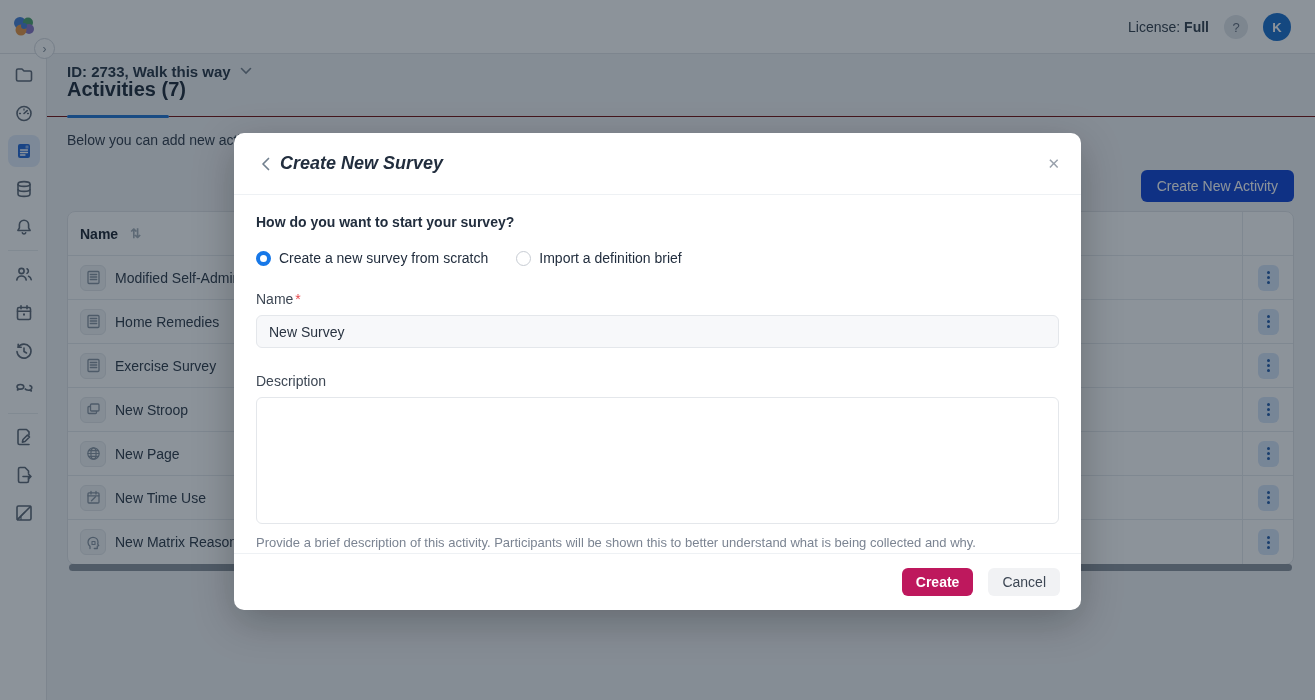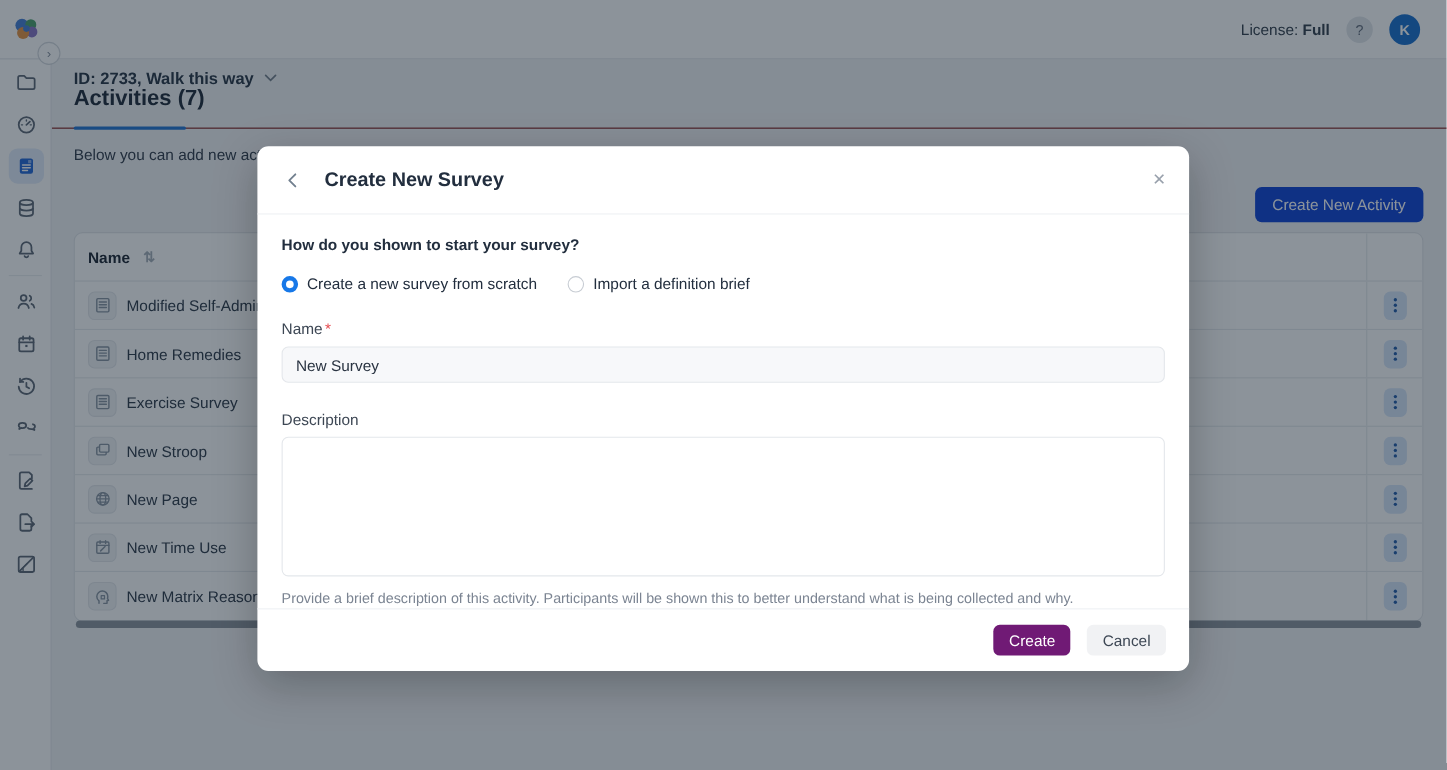--- a/index.html
+++ b/index.html
@@ -68,21 +68,21 @@
     border-radius:4px; cursor:pointer; }
 
   
   .overlay { position:fixed; inset:0; background:rgba(0,16,32,0.45); z-index:50; }
   .modal { position:fixed; left:234px; top:133px; width:847px; height:477px; background:#fff;
     border-radius:10px; box-shadow:0 12px 40px rgba(0,0,0,.25); z-index:60; }
   .m-head { height:62px; display:flex; align-items:center; padding:0 21px;
     border-bottom:1px solid #eef1f4; }
   .m-back { width:20px; height:20px; display:flex; align-items:center; justify-content:center;
     cursor:pointer; }
-  .m-title { margin-left:20px; font-size:18px; font-weight:700; color:#222e3e; }
+  .m-title { margin-left:5px; font-size:18px; font-weight:700; color:#222e3e;font-style:italic; }
   .m-close { margin-left:auto; color:#99a1ac; font-size:15px; cursor:pointer; line-height:1; }
   .m-body { padding:19px 22px 0; }
   .m-question { font-size:14px; font-weight:700; color:#222e3e; }
   .radio-row { display:flex; align-items:center; gap:28px; margin-top:20px; }
   .radio-opt { display:flex; align-items:center; gap:8px; cursor:pointer; }
   .radio-dot { width:15px; height:15px; border-radius:50%; background:#fff; flex:none; }
   .radio-on  { border:4.5px solid #1778e8; }
   .radio-off { border:1px solid #c7ccd3; }
   .radio-lbl { font-size:14px; color:#222e3e; }
   .f-label { margin-top:25px; font-size:14px; color:#3d4754; }
@@ -91,21 +91,21 @@
     border:1px solid #e4e7eb; border-radius:6px; padding:0 12px; font-size:14px; color:#2a3442;
     font-family:"Liberation Sans", sans-serif; }
   .m-textarea { margin-top:8px; width:803px; height:127px; background:#fff;
     border:1px solid #e4e7eb; border-radius:6px; padding:8px 12px; font-size:14px; color:#2a3442;
     resize:none; font-family:"Liberation Sans", sans-serif; }
   .m-helper { margin-top:7px; font-size:13px; color:#7b8492; }
   .m-foot { position:absolute; left:0; right:0; bottom:0; height:57px; border-top:1px solid #eef1f4;
     display:flex; align-items:center; justify-content:flex-end; gap:15px; padding-right:21px; }
   .btn { height:28px; padding:0 14px; border:none; border-radius:6px; font-size:14px;
     cursor:pointer; font-family:"Liberation Sans", sans-serif; }
-  .btn-primary { background:#701a75; color:#fff; }
+  .btn-primary { background:#be185d; color:#fff;font-weight:bold; }
   .btn-plain { background:#f1f2f4; color:#3d4754; }
 </style>
 </head>
 <body>
 
 <div class="topbar">
   <svg class="logo" viewBox="0 0 26 24">
     <circle cx="9" cy="8" r="6" fill="#4f86d8"></circle>
     <circle cx="17" cy="7.5" r="5" fill="#57a773"></circle>
     <circle cx="18" cy="14" r="5" fill="#8f7cc9"></circle>
@@ -378,21 +378,21 @@
     <span class="m-back">
       <svg width="9" height="14" viewBox="0 0 9 14">
           <path d="M7.5 1.5 L2 7 L7.5 12.5" fill="none" stroke="#72808f" stroke-width="1.7" stroke-linecap="round" stroke-linejoin="round"></path>
         </svg>
     </span>
     <span class="m-title">Create New Survey</span>
     <span class="m-close">✕</span>
   </div>
 
   <div class="m-body">
-    <div class="m-question">How do you shown to start your survey?</div>
+    <div class="m-question">How do you want to start your survey?</div>
     <div class="radio-row">
       <label class="radio-opt">
         <span class="radio-dot radio-on"></span>
         <span class="radio-lbl">Create a new survey from scratch</span>
       </label>
       <label class="radio-opt">
         <span class="radio-dot radio-off"></span>
         <span class="radio-lbl">Import a definition brief</span>
       </label>
     </div>

